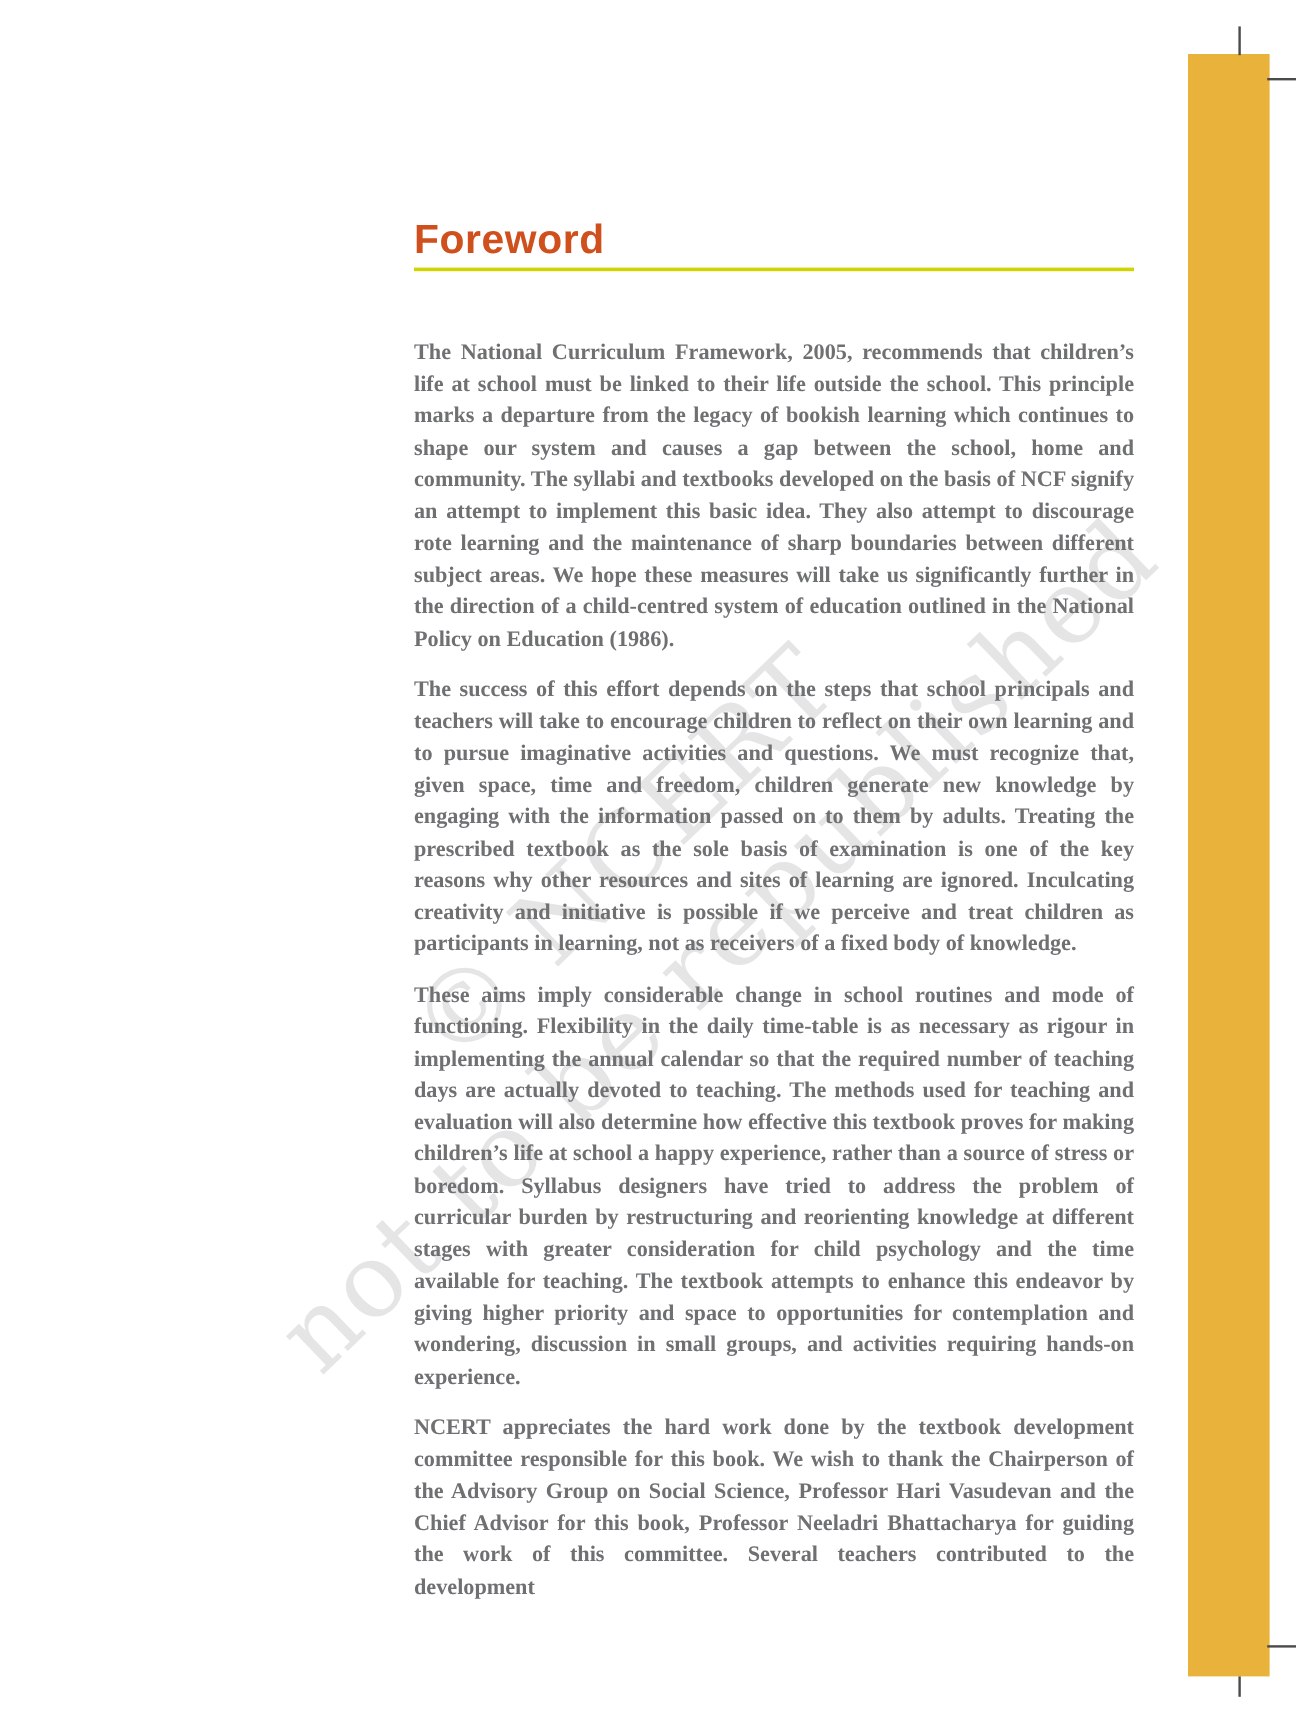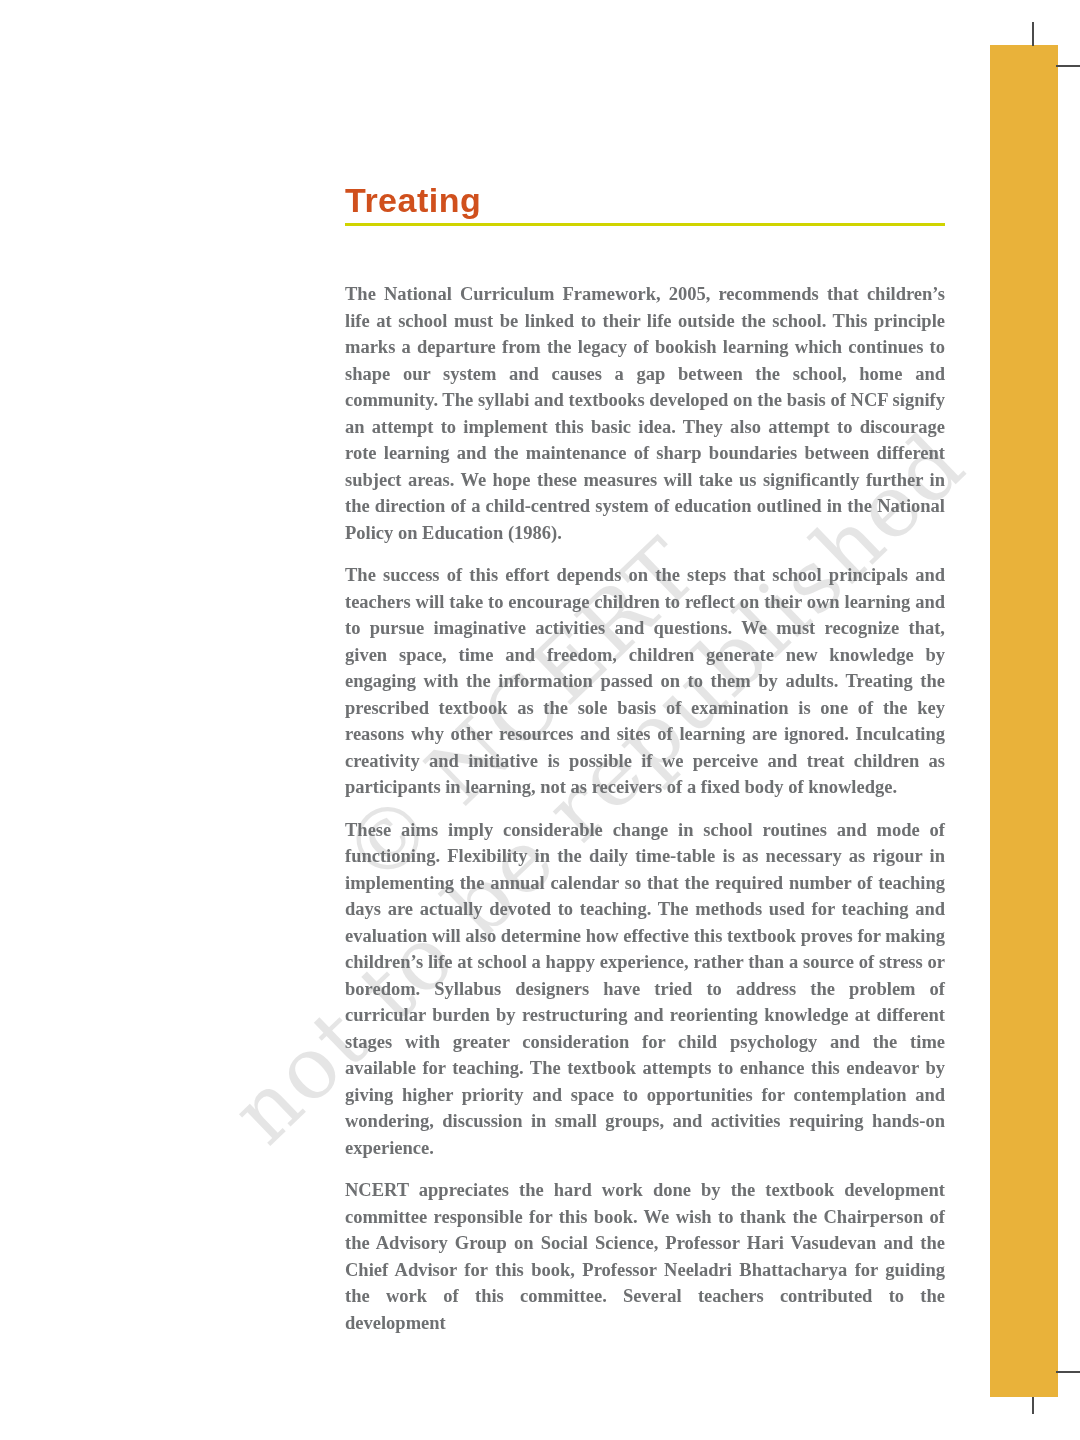--- a/index.html
+++ b/index.html
@@ -84,21 +84,21 @@
   <div class="watermark wm2">not to be republished</div>
 
   <div class="accent-bar"></div>
 
   <div class="crop crop-v-top"></div>
   <div class="crop crop-h-top"></div>
   <div class="crop crop-h-bottom"></div>
   <div class="crop crop-v-bottom"></div>
 
   <div class="content">
-    <h1 class="page-title">Treating</h1>
+    <h1 class="page-title">Foreword</h1>
     <div class="title-rule"></div>
 
     <p>The National Curriculum Framework, 2005, recommends that children’s life at school must be linked to their life outside the school. This principle marks a departure from the legacy of bookish learning which continues to shape our system and causes a gap between the school, home and community. The syllabi and textbooks developed on the basis of NCF signify an attempt to implement this basic idea. They also attempt to discourage rote learning and the maintenance of sharp boundaries between different subject areas. We hope these measures will take us significantly further in the direction of a child-centred system of education outlined in the National Policy on Education (1986).</p>
     <p>The success of this effort depends on the steps that school principals and teachers will take to encourage children to reflect on their own learning and to pursue imaginative activities and questions. We must recognize that, given space, time and freedom, children generate new knowledge by engaging with the information passed on to them by adults. Treating the prescribed textbook as the sole basis of examination is one of the key reasons why other resources and sites of learning are ignored. Inculcating creativity and initiative is possible if we perceive and treat children as participants in learning, not as receivers of a fixed body of knowledge.</p>
     <p>These aims imply considerable change in school routines and mode of functioning. Flexibility in the daily time-table is as necessary as rigour in implementing the annual calendar so that the required number of teaching days are actually devoted to teaching. The methods used for teaching and evaluation will also determine how effective this textbook proves for making children’s life at school a happy experience, rather than a source of stress or boredom. Syllabus designers have tried to address the problem of curricular burden by restructuring and reorienting knowledge at different stages with greater consideration for child psychology and the time available for teaching. The textbook attempts to enhance this endeavor by giving higher priority and space to opportunities for contemplation and wondering, discussion in small groups, and activities requiring hands-on experience.</p>
     <p>NCERT appreciates the hard work done by the textbook development committee responsible for this book. We wish to thank the Chairperson of the Advisory Group on Social Science, Professor Hari Vasudevan and the Chief Advisor for this book, Professor Neeladri Bhattacharya for guiding the work of this committee. Several teachers contributed to the development</p>
   </div>
 
 </div>
 

